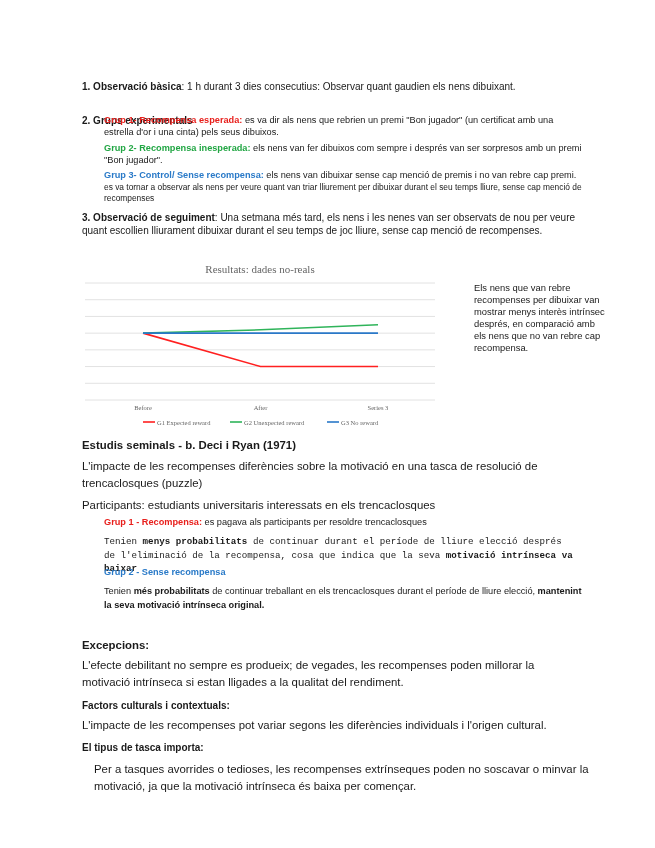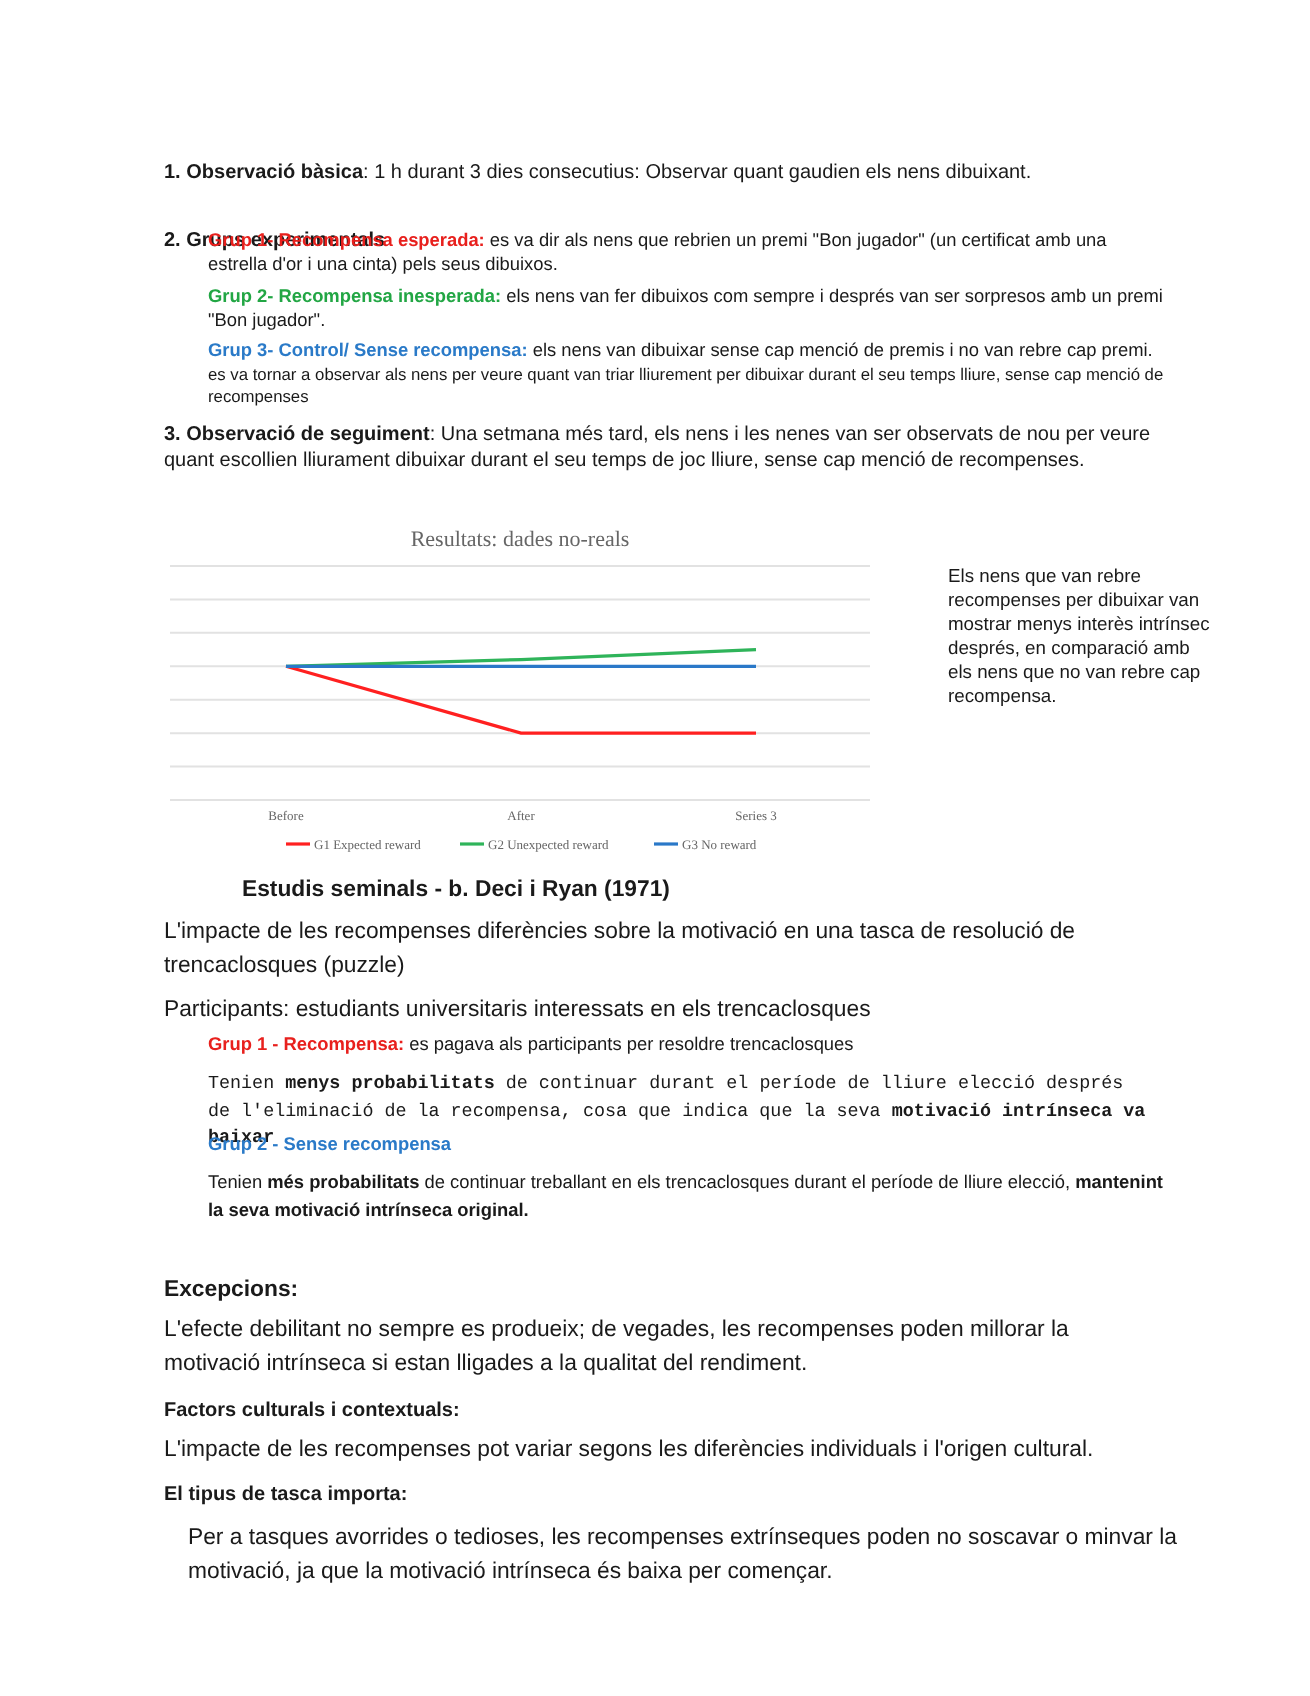--- a/index.html
+++ b/index.html
@@ -69,21 +69,21 @@
       <text x="82" y="169.5" font-size="6.5" fill="#666">G1 Expected reward</text>
       <line x1="155" x2="167" y1="167" y2="167" stroke="#2fb45a" stroke-width="1.6"></line>
       <text x="169" y="169.5" font-size="6.5" fill="#666">G2 Unexpected reward</text>
       <line x1="252" x2="264" y1="167" y2="167" stroke="#2a78c8" stroke-width="1.6"></line>
       <text x="266" y="169.5" font-size="6.5" fill="#666">G3 No reward</text>
     </g>
 </svg>
 
 <div class="side">Els nens que van rebre recompenses per dibuixar van mostrar menys interès intrínsec després, en comparació amb els nens que no van rebre cap recompensa.</div>
 
-<div class="p b md" style="left:82px;top:437px;margin-left:39px;">Estudis seminals - b. Deci i Ryan (1971)</div>
+<div class="p b md" style="left:82px;top:437px;">Estudis seminals - b. Deci i Ryan (1971)</div>
 <div class="p md" style="left:82px;top:458px;width:470px;">L'impacte de les recompenses diferències sobre la motivació en una tasca de resolució de trencaclosques (puzzle)</div>
 <div class="p md" style="left:82px;top:497px;">Participants: estudiants universitaris interessats en els trencaclosques</div>
 
 <div class="p sm" style="left:104px;top:517px;">
   <span class="red">Grup 1 - Recompensa:</span><span> es pagava als participants per resoldre trencaclosques</span>
 </div>
 <div class="p sm" style="left:104px;top:535px;width:470px;line-height:13.5px;font-family:Liberation Mono, monospace;">
   <span>Tenien </span><span class="b">menys probabilitats</span><span> de continuar durant el període de lliure elecció després de l'eliminació de la recompensa, cosa que indica que la seva </span><span class="b">motivació intrínseca va baixar</span>
 </div>
 

